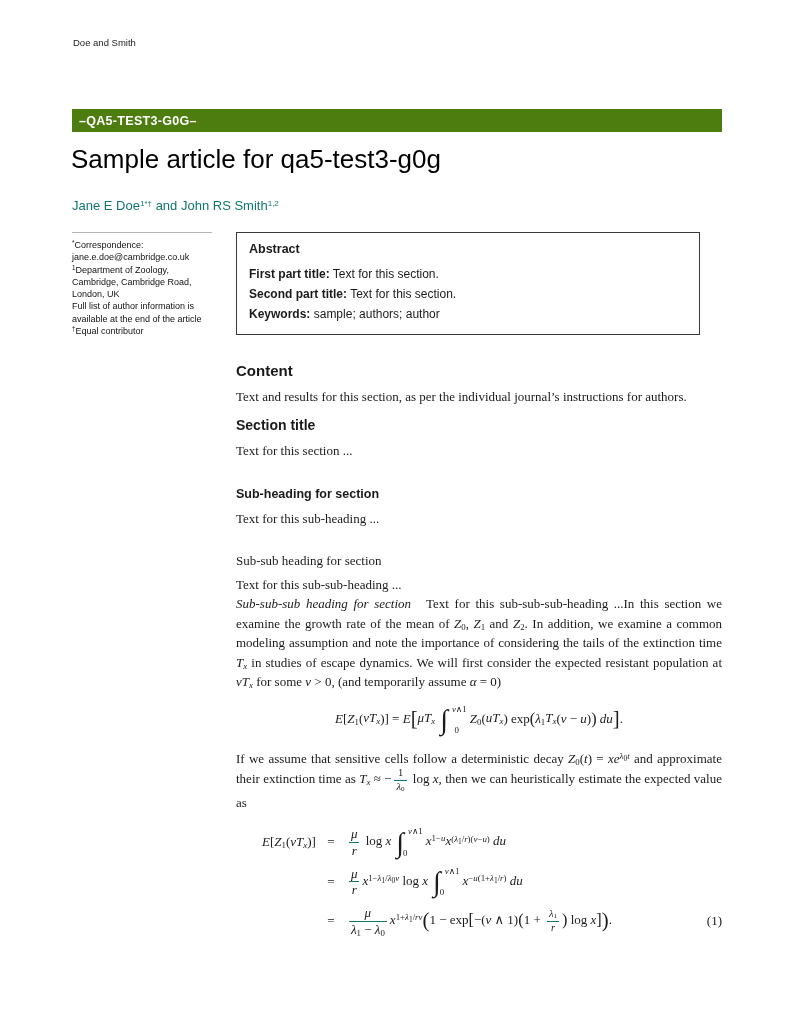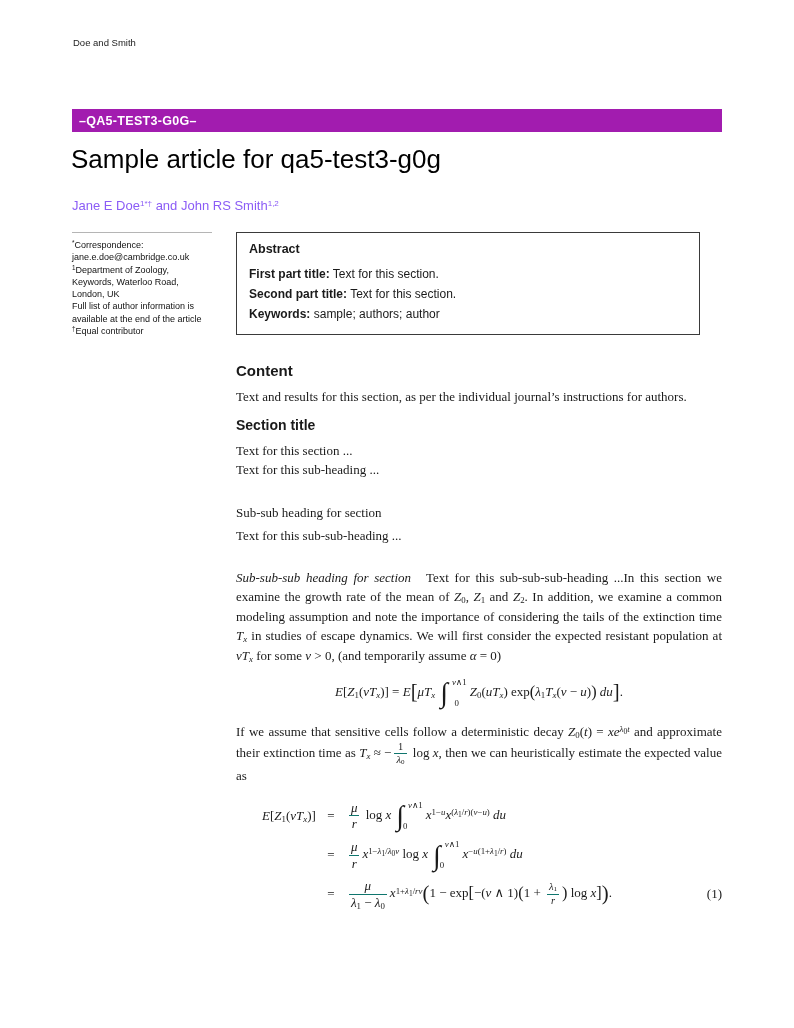--- a/index.html
+++ b/index.html
@@ -12,33 +12,33 @@
 
   
   .running-header {
     position:absolute; top:37px; left:73px;
     font-family:"Liberation Sans", sans-serif; font-size:9.5px; color:#222;
   }
 
   
   .banner {
     position:absolute; top:109px; left:72px; width:650px; height:23px;
-    background:#a21caf; color:#ffffff; display:flex; align-items:center;
+    background:#4d7c0f; color:#ffffff; display:flex; align-items:center;
     font-family:"Liberation Sans", sans-serif; font-weight:bold;
     font-size:12.5px; padding-left:7px; letter-spacing:0.3px;
   }
 
   .title {
     position:absolute; top:144px; left:71px; width:650px;
     font-family:"Liberation Sans", sans-serif; font-weight:400;
     font-size:26px; color:#000000;
   }
   .authors {
     position:absolute; top:198px; left:72px;
-    font-family:"Liberation Sans", sans-serif; font-size:13px; color:#8b5cf6;text-align:center;
+    font-family:"Liberation Sans", sans-serif; font-size:13px; color:#0f766e;text-align:center;
   }
   .authors sup { font-size:62%; }
 
   
   .side-rule {
     position:absolute; left:72px; top:232px; width:140px;
     border-top:1px solid #b5b5b5;
   }
   .sidebar {
     position:absolute; left:72px; top:239px; width:150px;
@@ -69,21 +69,21 @@
   .h-content { font-size:15px; margin:0 0 6px; }
   .h-title   { font-size:14px; margin:10px 0 5px; }
   .main h3 {
     font-family:"Liberation Sans", sans-serif; font-weight:bold;
     font-size:12.5px; text-align:left; margin:25px 0 4px;
   }
   .main h4 {
     font-family:"Liberation Serif", serif; 
     font-weight:400; font-size:13px; text-align:left; margin:23px 0 4px;
   }
-  .runin { margin-top:22px; }
+  .runin { }
   .runin-h { font-style:italic; margin-right:15px; }
 
   
   sup { font-size:68%; line-height:0; vertical-align:0.45em; }
   sub { font-size:68%; line-height:0; vertical-align:-0.2em; }
   sup sub, sub sub { font-size:85%; }
   .frac {
     display:inline-block; vertical-align:middle; text-align:center;
     margin:0 3px; line-height:1.05;
   }
@@ -133,41 +133,42 @@
   <h1 class="title">Sample article for qa5-test3-g0g</h1>
 
   <div class="authors">Jane E Doe<sup>1*†</sup> and John RS Smith<sup>1,2</sup></div>
 
   <div class="side-rule"></div>
 
   <div class="sidebar">
     <div><sup>*</sup>Correspondence:</div>
     <div>jane.e.doe@cambridge.co.uk</div>
     <div><sup>1</sup>Department of Zoology,</div>
-    <div>Keywords, Waterloo Road,</div>
+    <div>Cambridge, Cambridge Road,</div>
     <div>London, UK</div>
     <div>Full list of author information is</div>
     <div>available at the end of the article</div>
     <div><sup>†</sup>Equal contributor</div>
   </div>
 
   <div class="abstract-box">
     <div class="abs-title">Abstract</div>
     <p class="abs-row"><b>First part title:</b> <span>Text for this section.</span></p>
     <p class="abs-row"><b>Second part title:</b> <span>Text for this section.</span></p>
     <p class="abs-row"><b>Keywords:</b> <span>sample; authors; author</span></p>
   </div>
 
   <div class="main">
     <h2 class="h-content">Content</h2>
     <p>Text and results for this section, as per the individual journal’s instructions for authors.</p>
 
     <h2 class="h-title">Section title</h2>
     <p>Text for this section ...</p>
 
+    <h3>Sub-heading for section</h3>
     <p>Text for this sub-heading ...</p>
 
     <h4>Sub-sub heading for section</h4>
     <p>Text for this sub-sub-heading ...</p>
 
     <p class="runin"><i class="runin-h">Sub-sub-sub heading for section</i><span>Text for this sub-sub-sub-heading ...In this section we examine the growth rate of the mean of <i>Z</i><sub>0</sub>, <i>Z</i><sub>1</sub> and <i>Z</i><sub>2</sub>. In addition, we examine a common modeling assumption and note the importance of considering the tails of the extinction time <i>T<sub>x</sub></i> in studies of escape dynamics. We will first consider the expected resistant population at <i>vT<sub>x</sub></i> for some <i>v</i> &gt; 0, (and temporarily assume <i>α</i> = 0)</span></p>
 
     <div class="eq-display"><i>E</i>[<i>Z</i><sub>1</sub>(<i>vT<sub>x</sub></i>)] = <i>E</i><span class="d2">[</span><i>μT<sub>x</sub></i><span class="igr">
           <span class="isign">∫</span>
           <span class="ilims">

